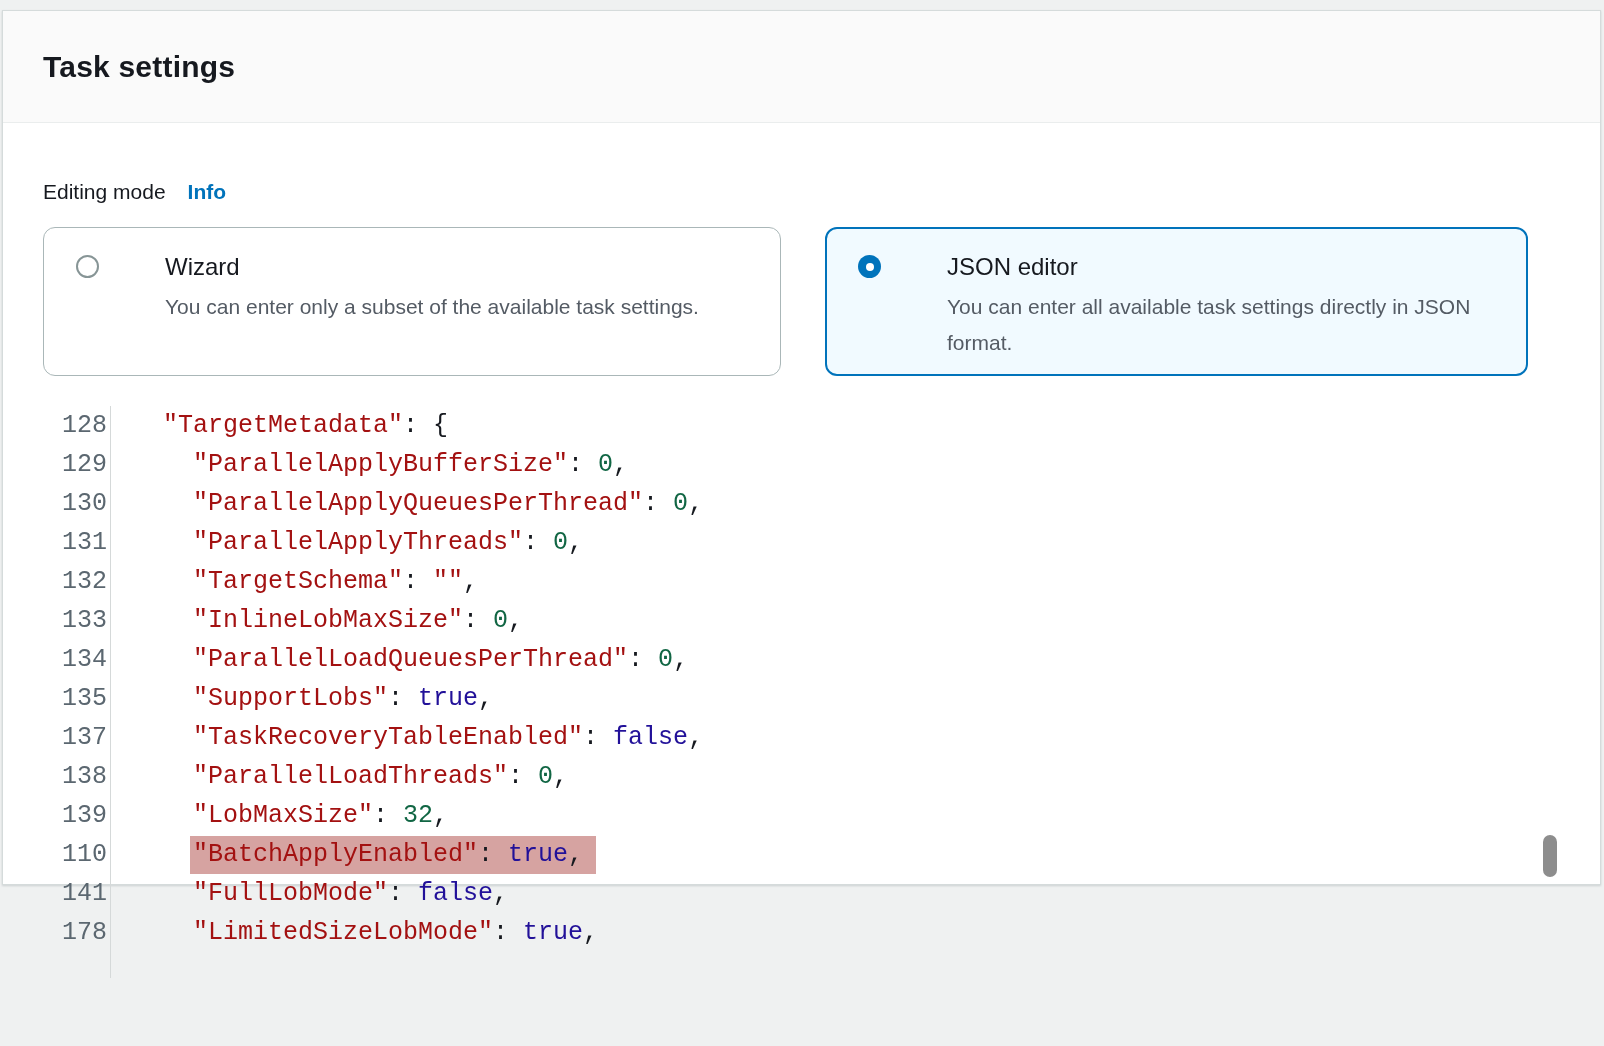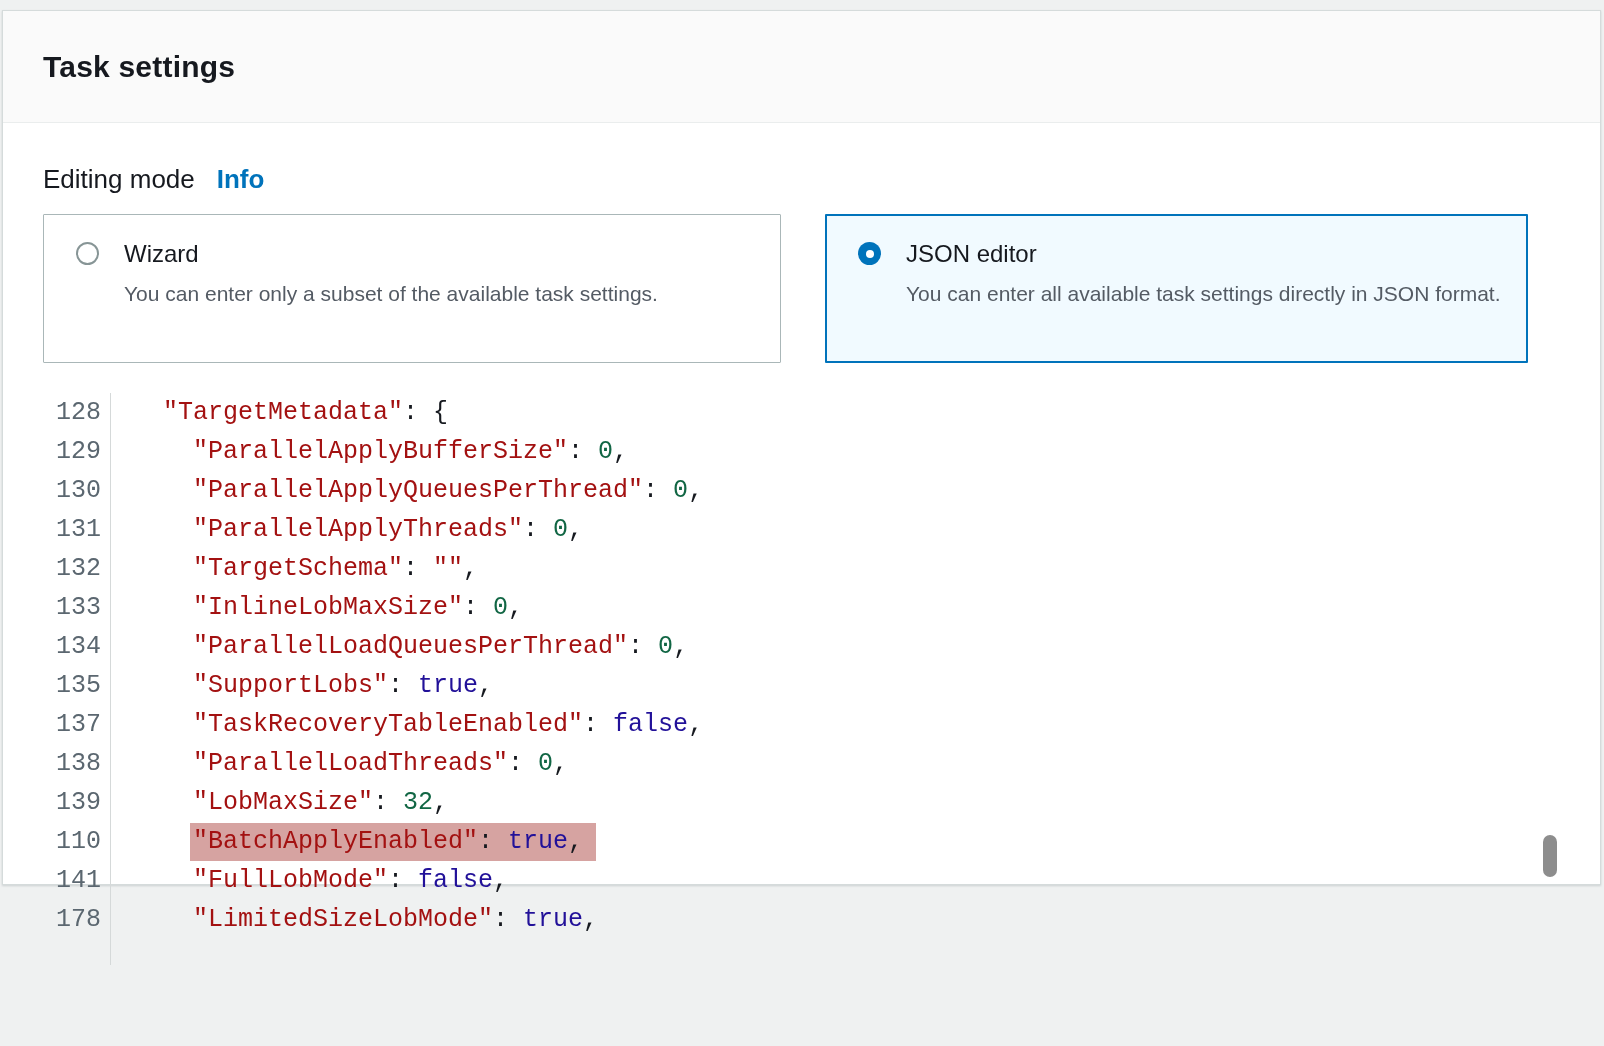--- a/index.html
+++ b/index.html
@@ -23,41 +23,42 @@
     border-bottom:1px solid #eaeded;
     display:flex; align-items:center;
     padding:0 40px;
   }
   .card-header h1 {
     font-size:30px; font-weight:700; color:#16191f; letter-spacing:0.2px;
   }
   .card-content { position:relative; padding:0 40px; }
 
   .editing-mode-row {
-    margin-top:41px;
-    font-size:26px; line-height:30px;
+    margin-top:54px;
+    font-size:21px; line-height:30px;
     display:flex; align-items:baseline;
   }
   .info-link {
     margin-left:22px;
     color:var(--link,#0073bb);
     font-weight:700;
     text-decoration:none;
     cursor:pointer;
   }
 
   .options-row { display:flex; gap:44px; margin-top:20px; }
   .option-card {
     height:149px;
     border:1px solid #aab7b8;
-    border-radius:1px;
+    border-radius:12px;
     background:#ffffff;
     padding:24px 20px 0 32px;
     display:flex; align-items:flex-start;
     cursor:pointer;
+    gap:41px;
   }
   .option-card.wizard { width:738px; }
   .option-card.json   { width:703px; }
   .option-card.selected {
     border:2px solid var(--accent,#0073bb);
     background:var(--selected-bg,#f1faff);
     padding:23px 19px 0 31px;
   }
   .radio {
     width:23px; height:23px; flex:0 0 23px;
@@ -88,21 +89,21 @@
     margin-top:30px;
     font-family:"Liberation Mono", monospace;
     font-size:25px;
     cursor:text;
   }
   .code-line { display:flex; height:39px; line-height:39px; white-space:pre; }
   .code-line.filler { height:26px; }
   .ln {
     flex:0 0 68px; width:68px;
     text-align:right;
-    padding-right:9px;
+    padding-right:3px;
     color:#5b6770;
     border-right:1px solid #d5d9d9;
   }
   .code-text { padding-left:22px; color:#16191f; }
   .tok-str  { color:var(--tok-str,#a31111); }
   .tok-num  { color:var(--tok-num,#116644); }
   .tok-bool { color:var(--tok-bool,#221199); }
   .tok-punct{ color:#16191f; }
   .line-highlight {
     background:var(--line-hl,#d6a3a1);

